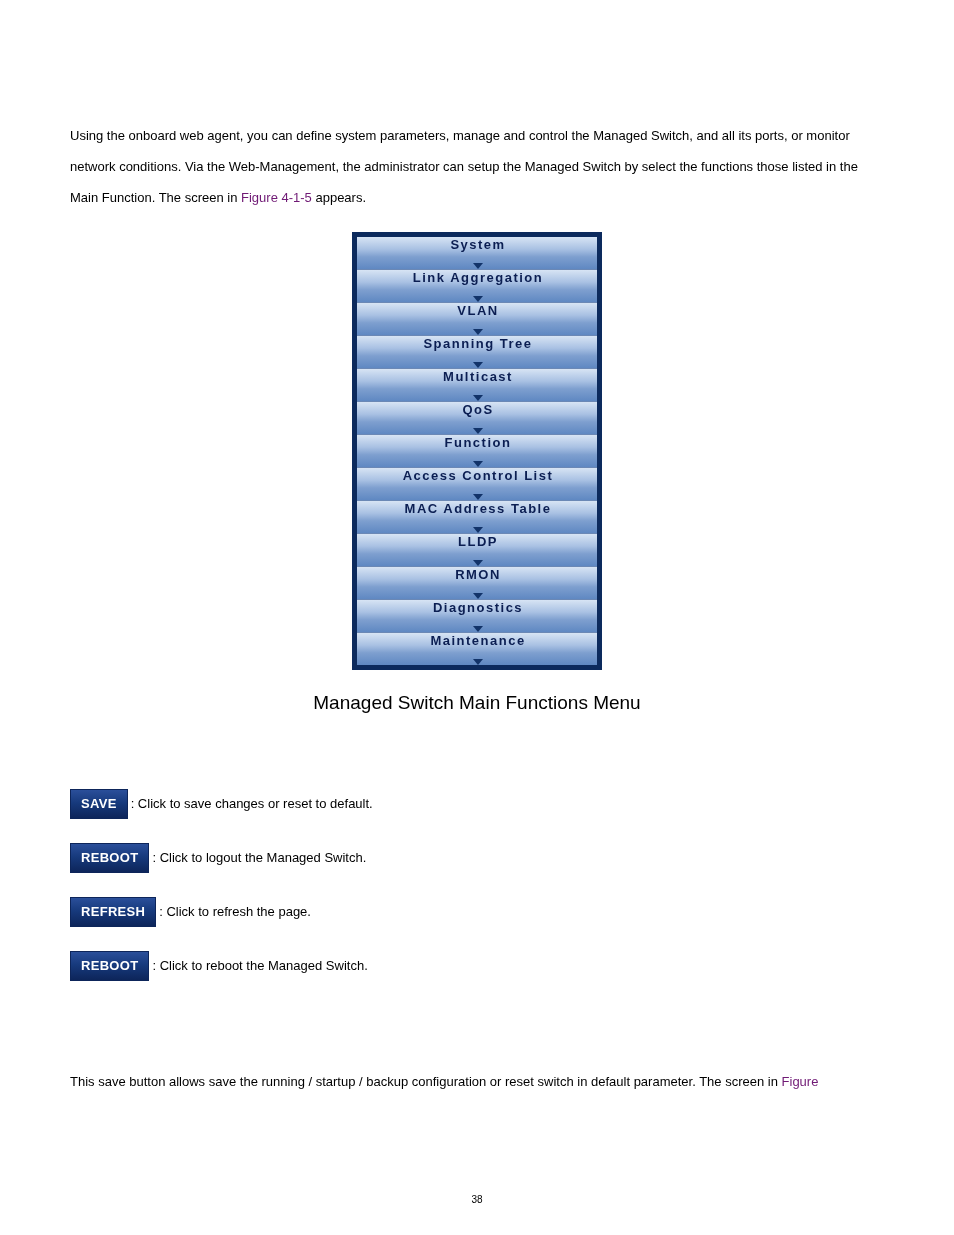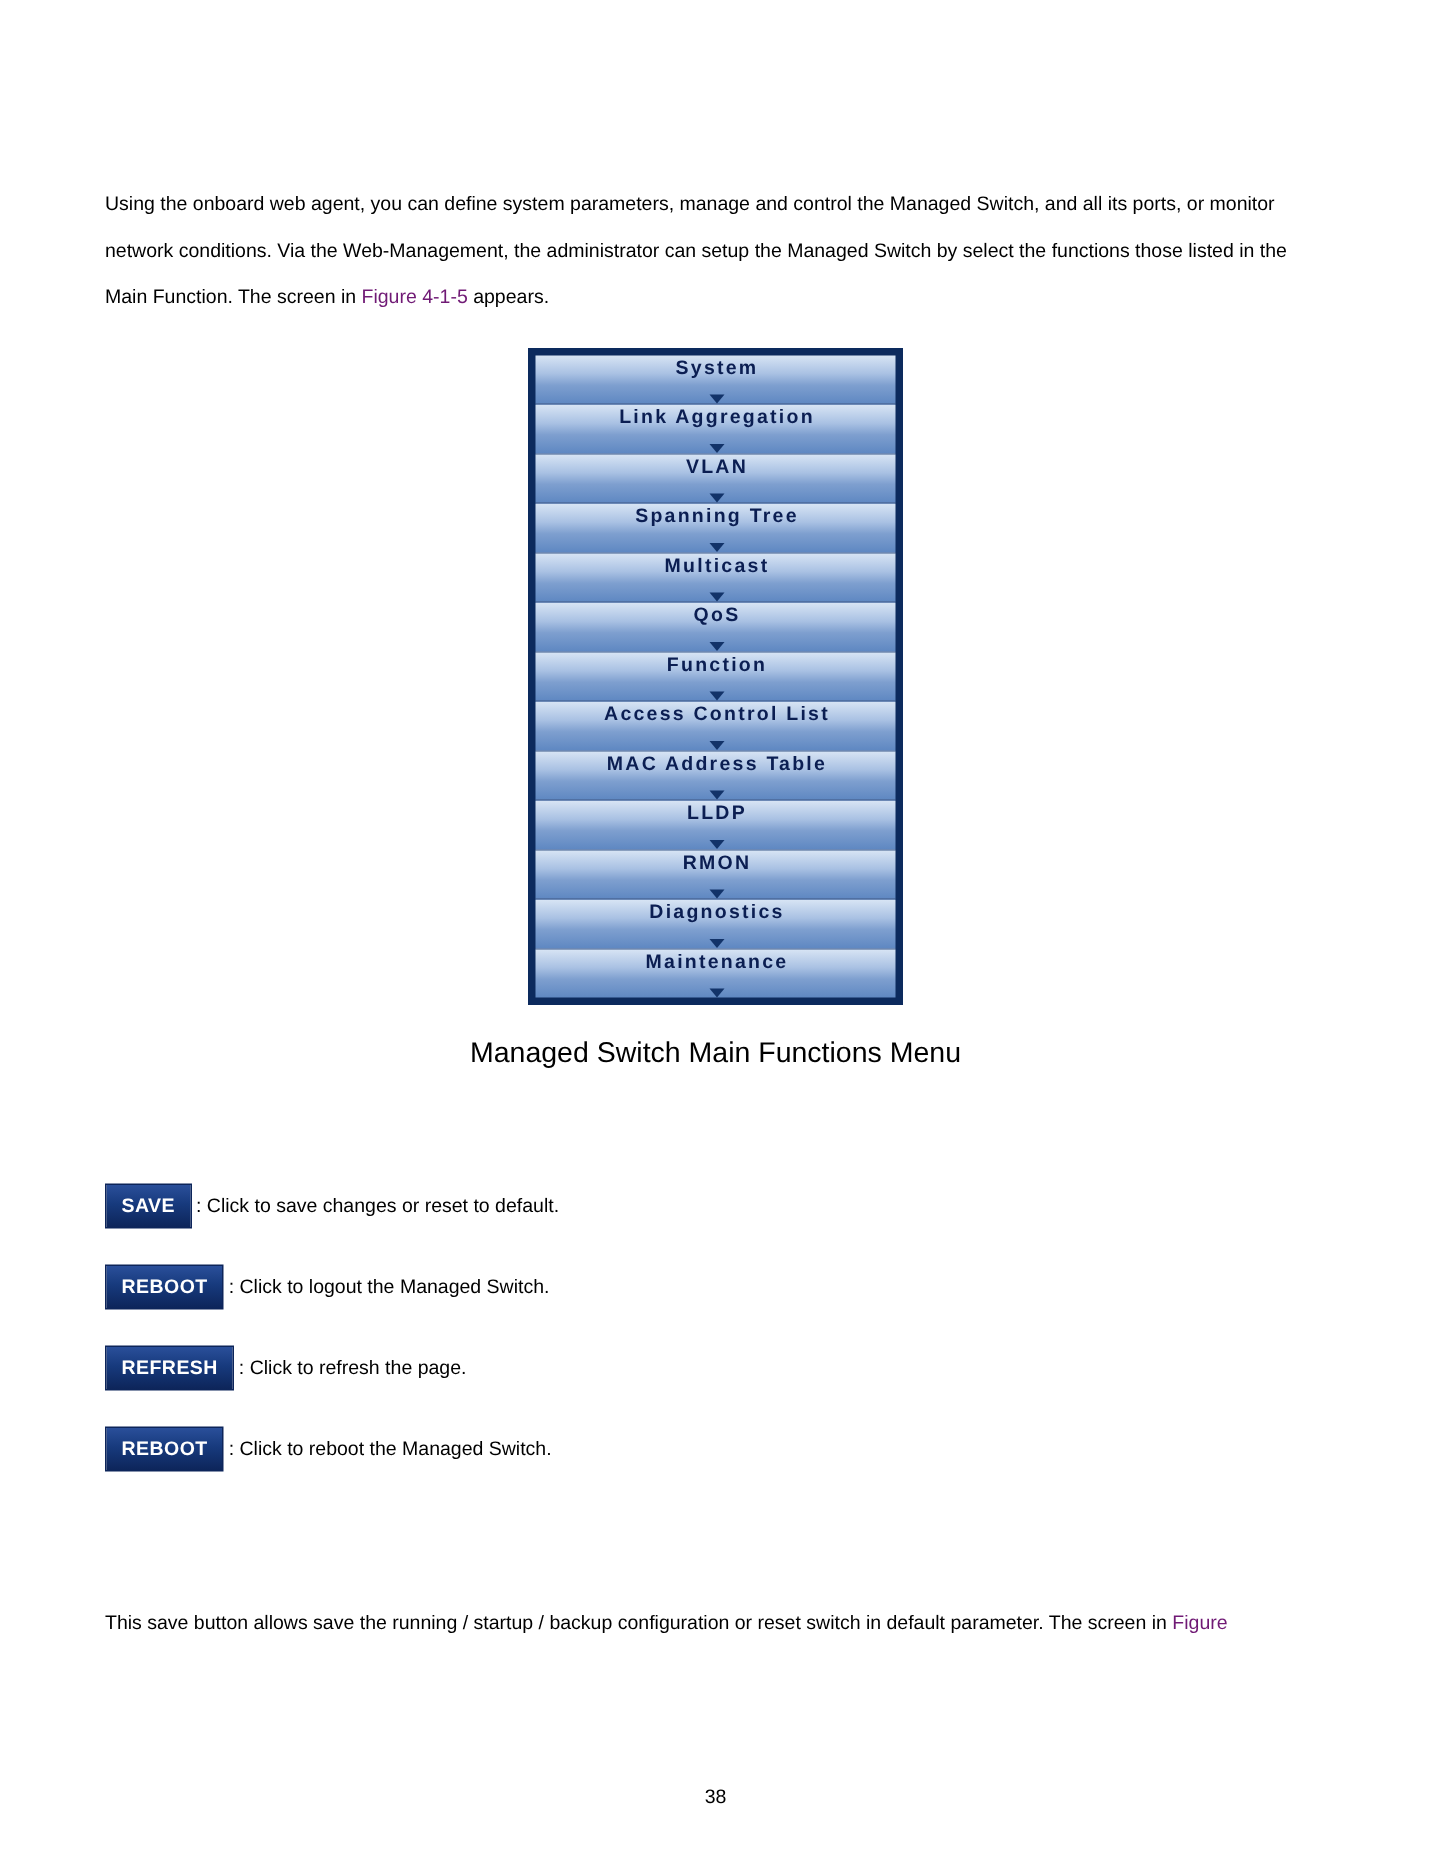--- a/index.html
+++ b/index.html
@@ -93,21 +93,21 @@
   .footer-para {
     margin-top: 80px;
     line-height: 2.4;
     font-size: 13px;
   }
   .pagenum {
     position: absolute;
     bottom: 30px;
     left: 0; right: 0;
     text-align: center;
-    font-size: 13px;
+    font-size: 10px;
   }
 </style>
 </head>
 <body>
 
 <div class="page">
 
   <div class="intro">
     <span>Using the onboard web agent, you can define system parameters, manage and control the Managed Switch, and all its ports, or monitor network conditions. Via the Web-Management, the administrator can setup the Managed Switch by select the functions those listed in the Main Function. The screen in </span><span class="link">Figure 4-1-5</span><span> appears.</span>
   </div>

